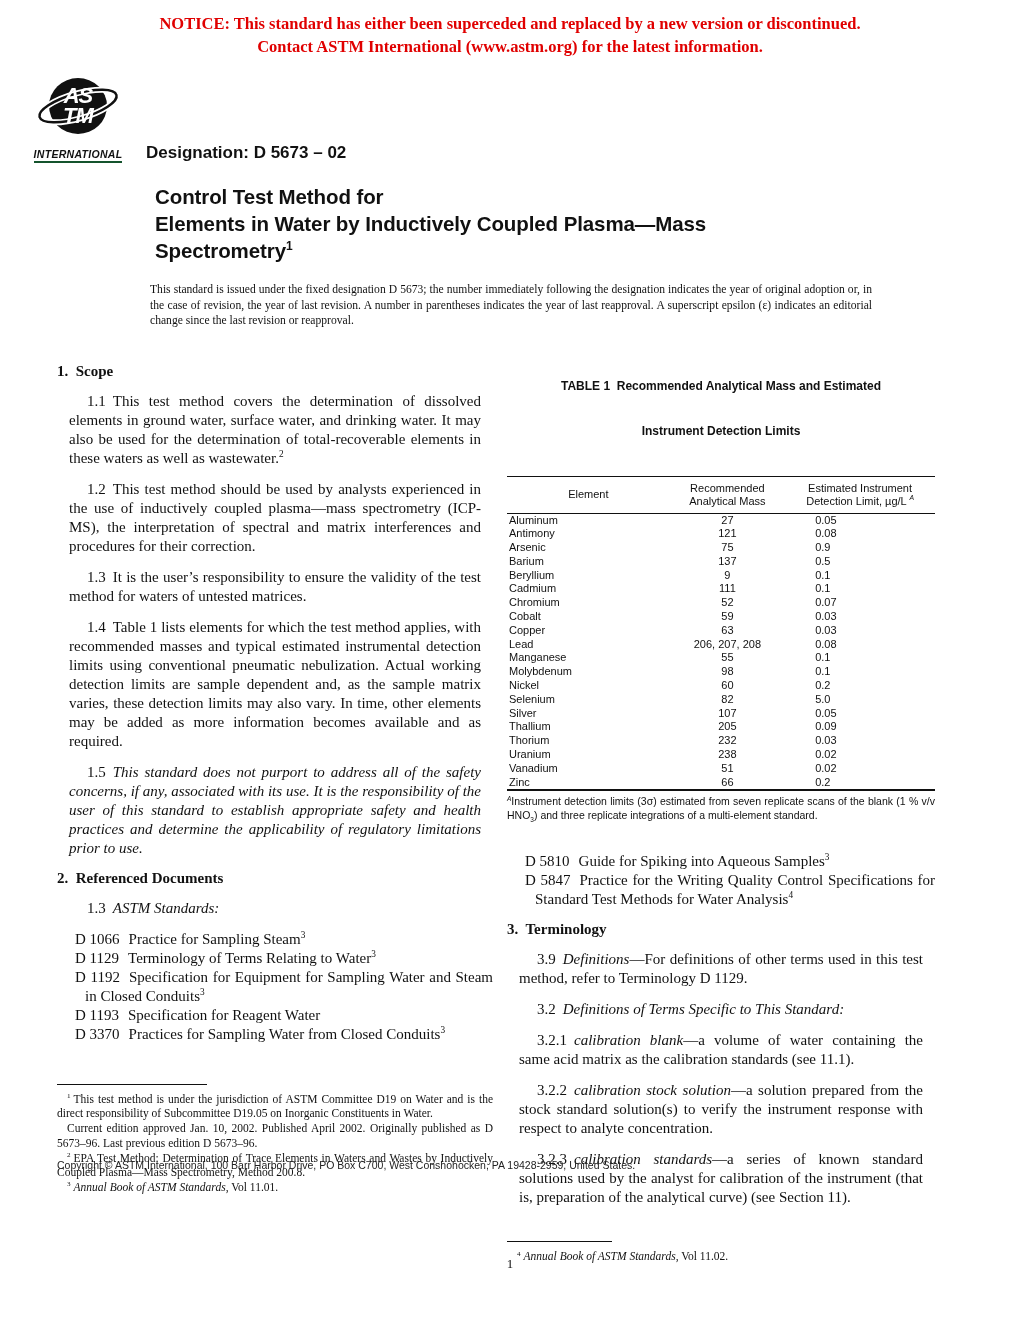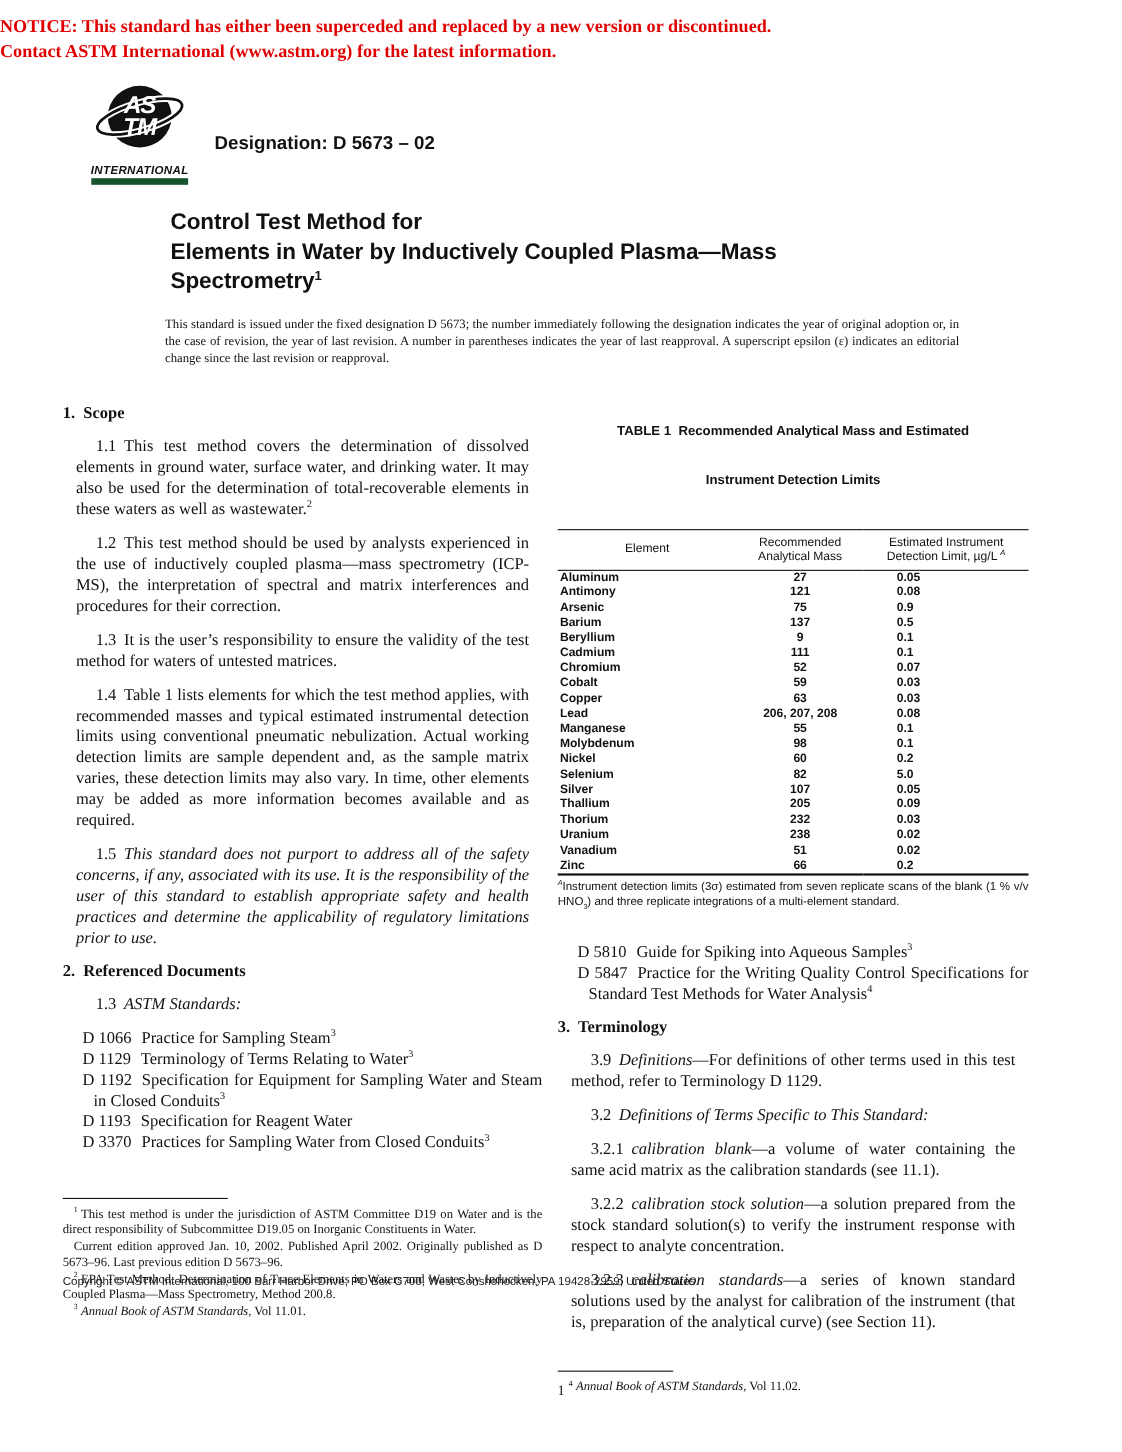--- a/index.html
+++ b/index.html
@@ -1,27 +1,27 @@
 <!DOCTYPE html>
 <html><head>
 <meta charset="utf-8">
 <style>
   html,body {margin:0; padding:0; background:#ffffff;}
   .page {position:relative; width:1020px; height:1320px; background:#fff;
          font-family:"Liberation Serif", serif; color:#111; overflow:hidden;}
 
   
-  .notice {padding-top:12px; font-weight:bold;
+  .notice {padding-top:12px; text-align:center; font-weight:bold;
            font-size:16.5px; line-height:23px; color:#e00000;}
 
   
-  .header {display:flex; align-items:center; padding-left:79px; margin-top:18px;}
+  .header {display:flex; align-items:flex-end; padding-left:30px; margin-top:18px;}
   .logo {width:96px; text-align:center;}
   .logo-intl {display:inline-block; font:italic bold 10.5px "Liberation Sans", sans-serif;
-              border-bottom:6px solid #14532d; padding-bottom:1px; margin-top:-4px; letter-spacing:.3px;}
+              border-bottom:2px solid #14532d; padding-bottom:1px; margin-top:-4px; letter-spacing:.3px;}
   .designation {font:bold 17px "Liberation Sans", sans-serif; margin:16px 0 0 20px;}
 
   
   .titleblock {padding-left:155px; margin-top:20px;
                font:bold 20.5px/27px "Liberation Sans", sans-serif; letter-spacing:-.1px;}
   .titleblock sup {font-size:12px;}
 
   .issuance {margin:18px 0 0 150px; width:722px; font-size:11.6px; line-height:15.5px;
              text-align:justify;}
 
@@ -50,21 +50,21 @@
   .fn sup {margin-right:3px;}
 
   
   .tbl-title {font:bold 12px/15px "Liberation Sans", sans-serif; text-align:center;
               margin:2px 8px 7px; white-space:pre-wrap;}
   table {width:100%; border-collapse:collapse; font-family:"Liberation Sans", sans-serif;}
   thead th {font-weight:normal; font-size:11px; line-height:13px; padding:5px 2px;
             border-top:1.5px solid #111; border-bottom:1px solid #111;
             text-align:center; vertical-align:middle;}
   th.w1 {width:38%;} th.w2 {width:27%;} th.w3 {width:35%;}
-  tbody {border-bottom:2.5px solid #111;font-weight:bold;}
+  tbody {border-bottom:2.5px solid #111;}
   tbody td {font-size:11px; line-height:13.8px; padding:0 2px;}
   td.c1 {text-align:left;}
   td.c2 {text-align:center;}
   td.c3 {text-align:left; padding-left:30px;}
   .tbl-fn {font-size:10.5px; line-height:13.5px; font-family:"Liberation Sans", sans-serif;
            text-align:justify; margin-top:4px;}
   .rdocs {margin-top:30px;}
   .term-head {margin-top:12px;}
 
   

